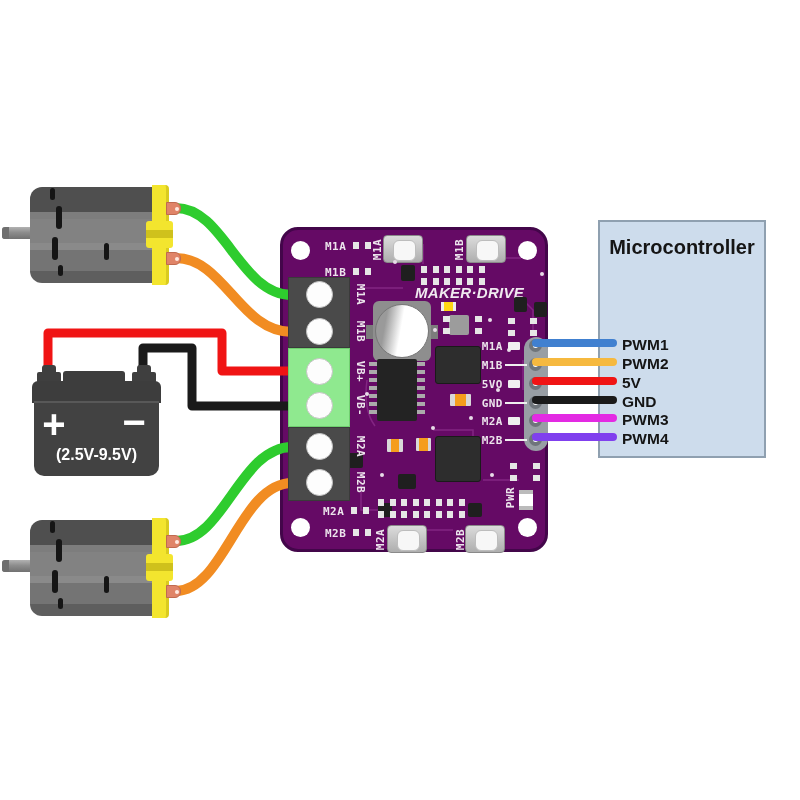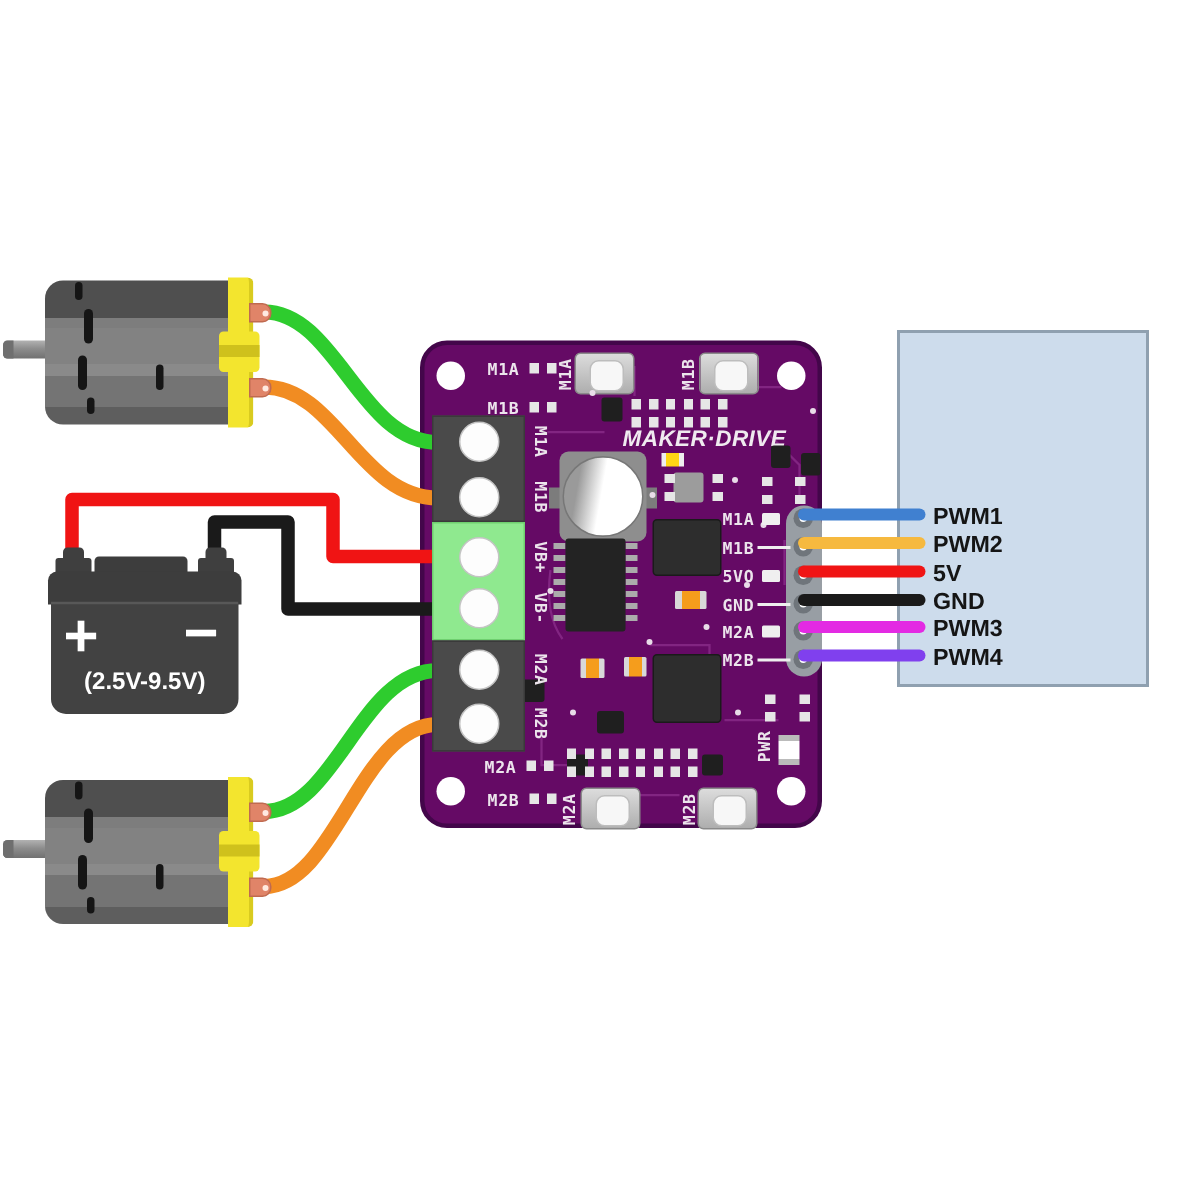--- a/index.html
+++ b/index.html
@@ -76,20 +76,21 @@
 
   svg.wires { left:0; top:0; z-index:3; pointer-events:none; }
   #overlay-blocks { z-index:4; }
 </style>
 </head>
 <body>
 
 <div id="canvas">
 
   <div class="abs" id="mcu">
+    <div class="abs" id="mcu-title">Microcontroller</div>
     <div class="abs mcu-pin" style="top:115px;">PWM1</div>
     <div class="abs mcu-pin" style="top:134px;">PWM2</div>
     <div class="abs mcu-pin" style="top:153px;">5V</div>
     <div class="abs mcu-pin" style="top:172px;">GND</div>
     <div class="abs mcu-pin" style="top:190px;">PWM3</div>
     <div class="abs mcu-pin" style="top:209px;">PWM4</div>
   </div>
 
   <div class="abs" id="board">
 

